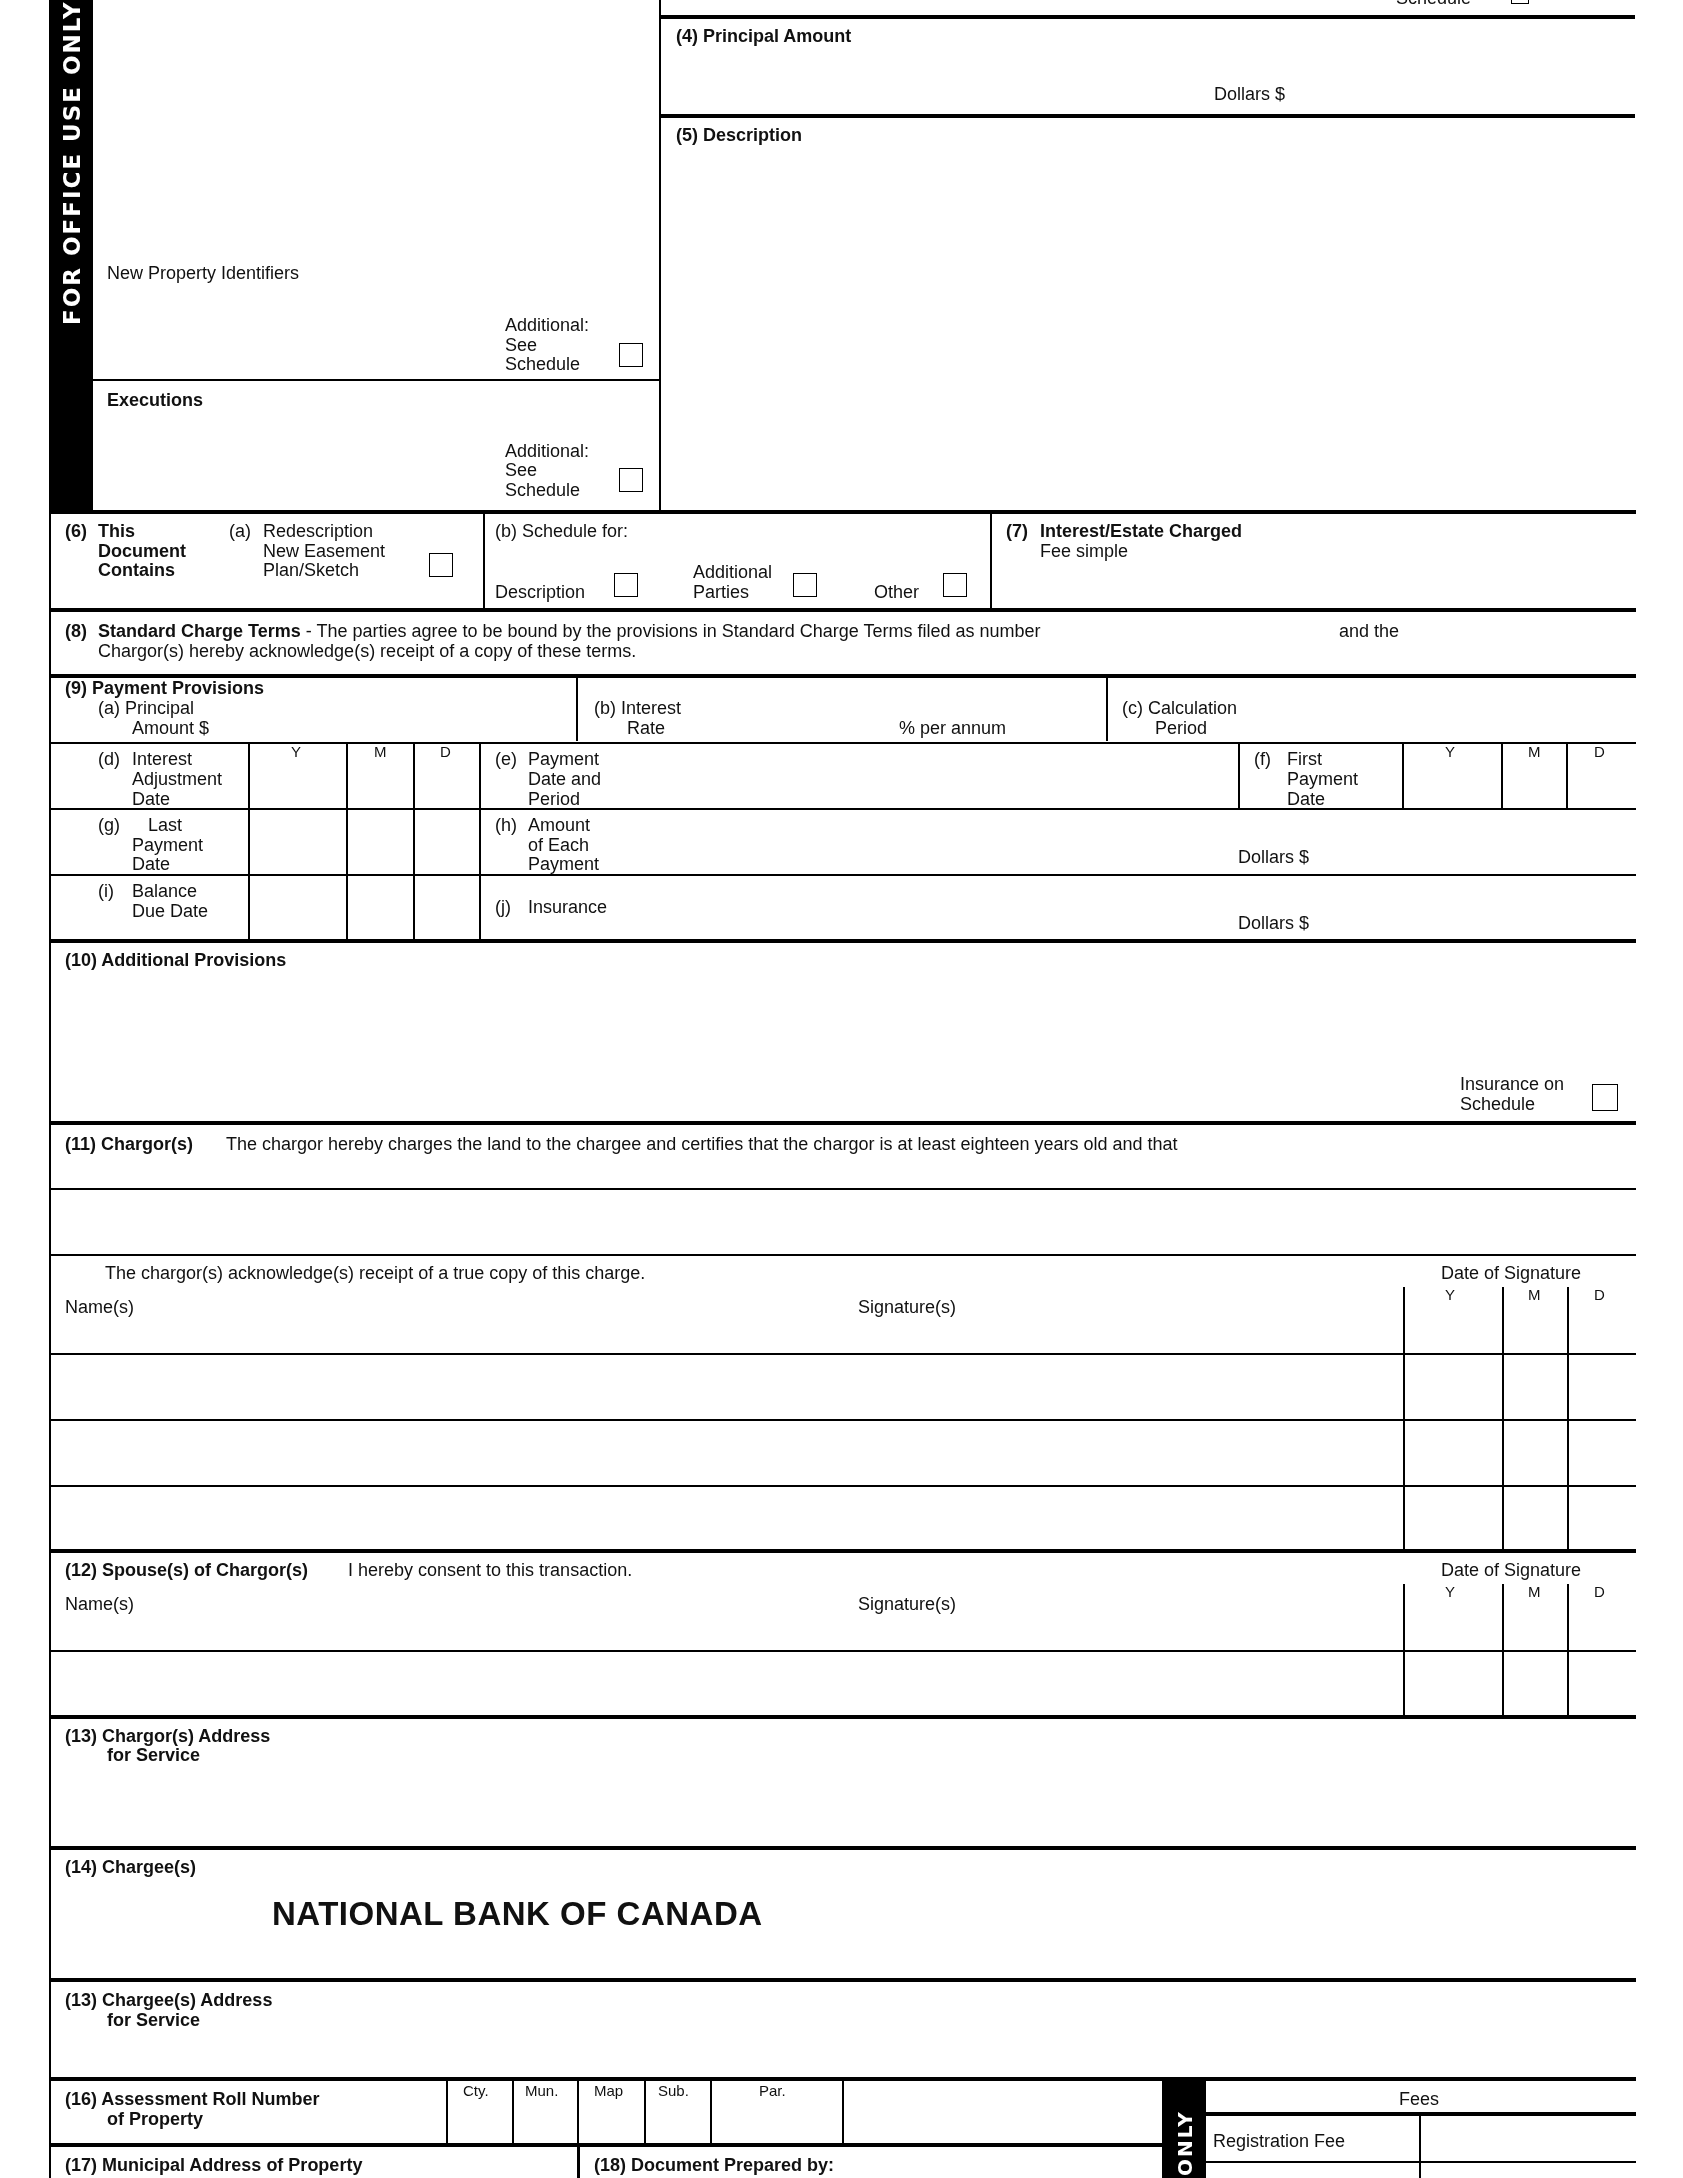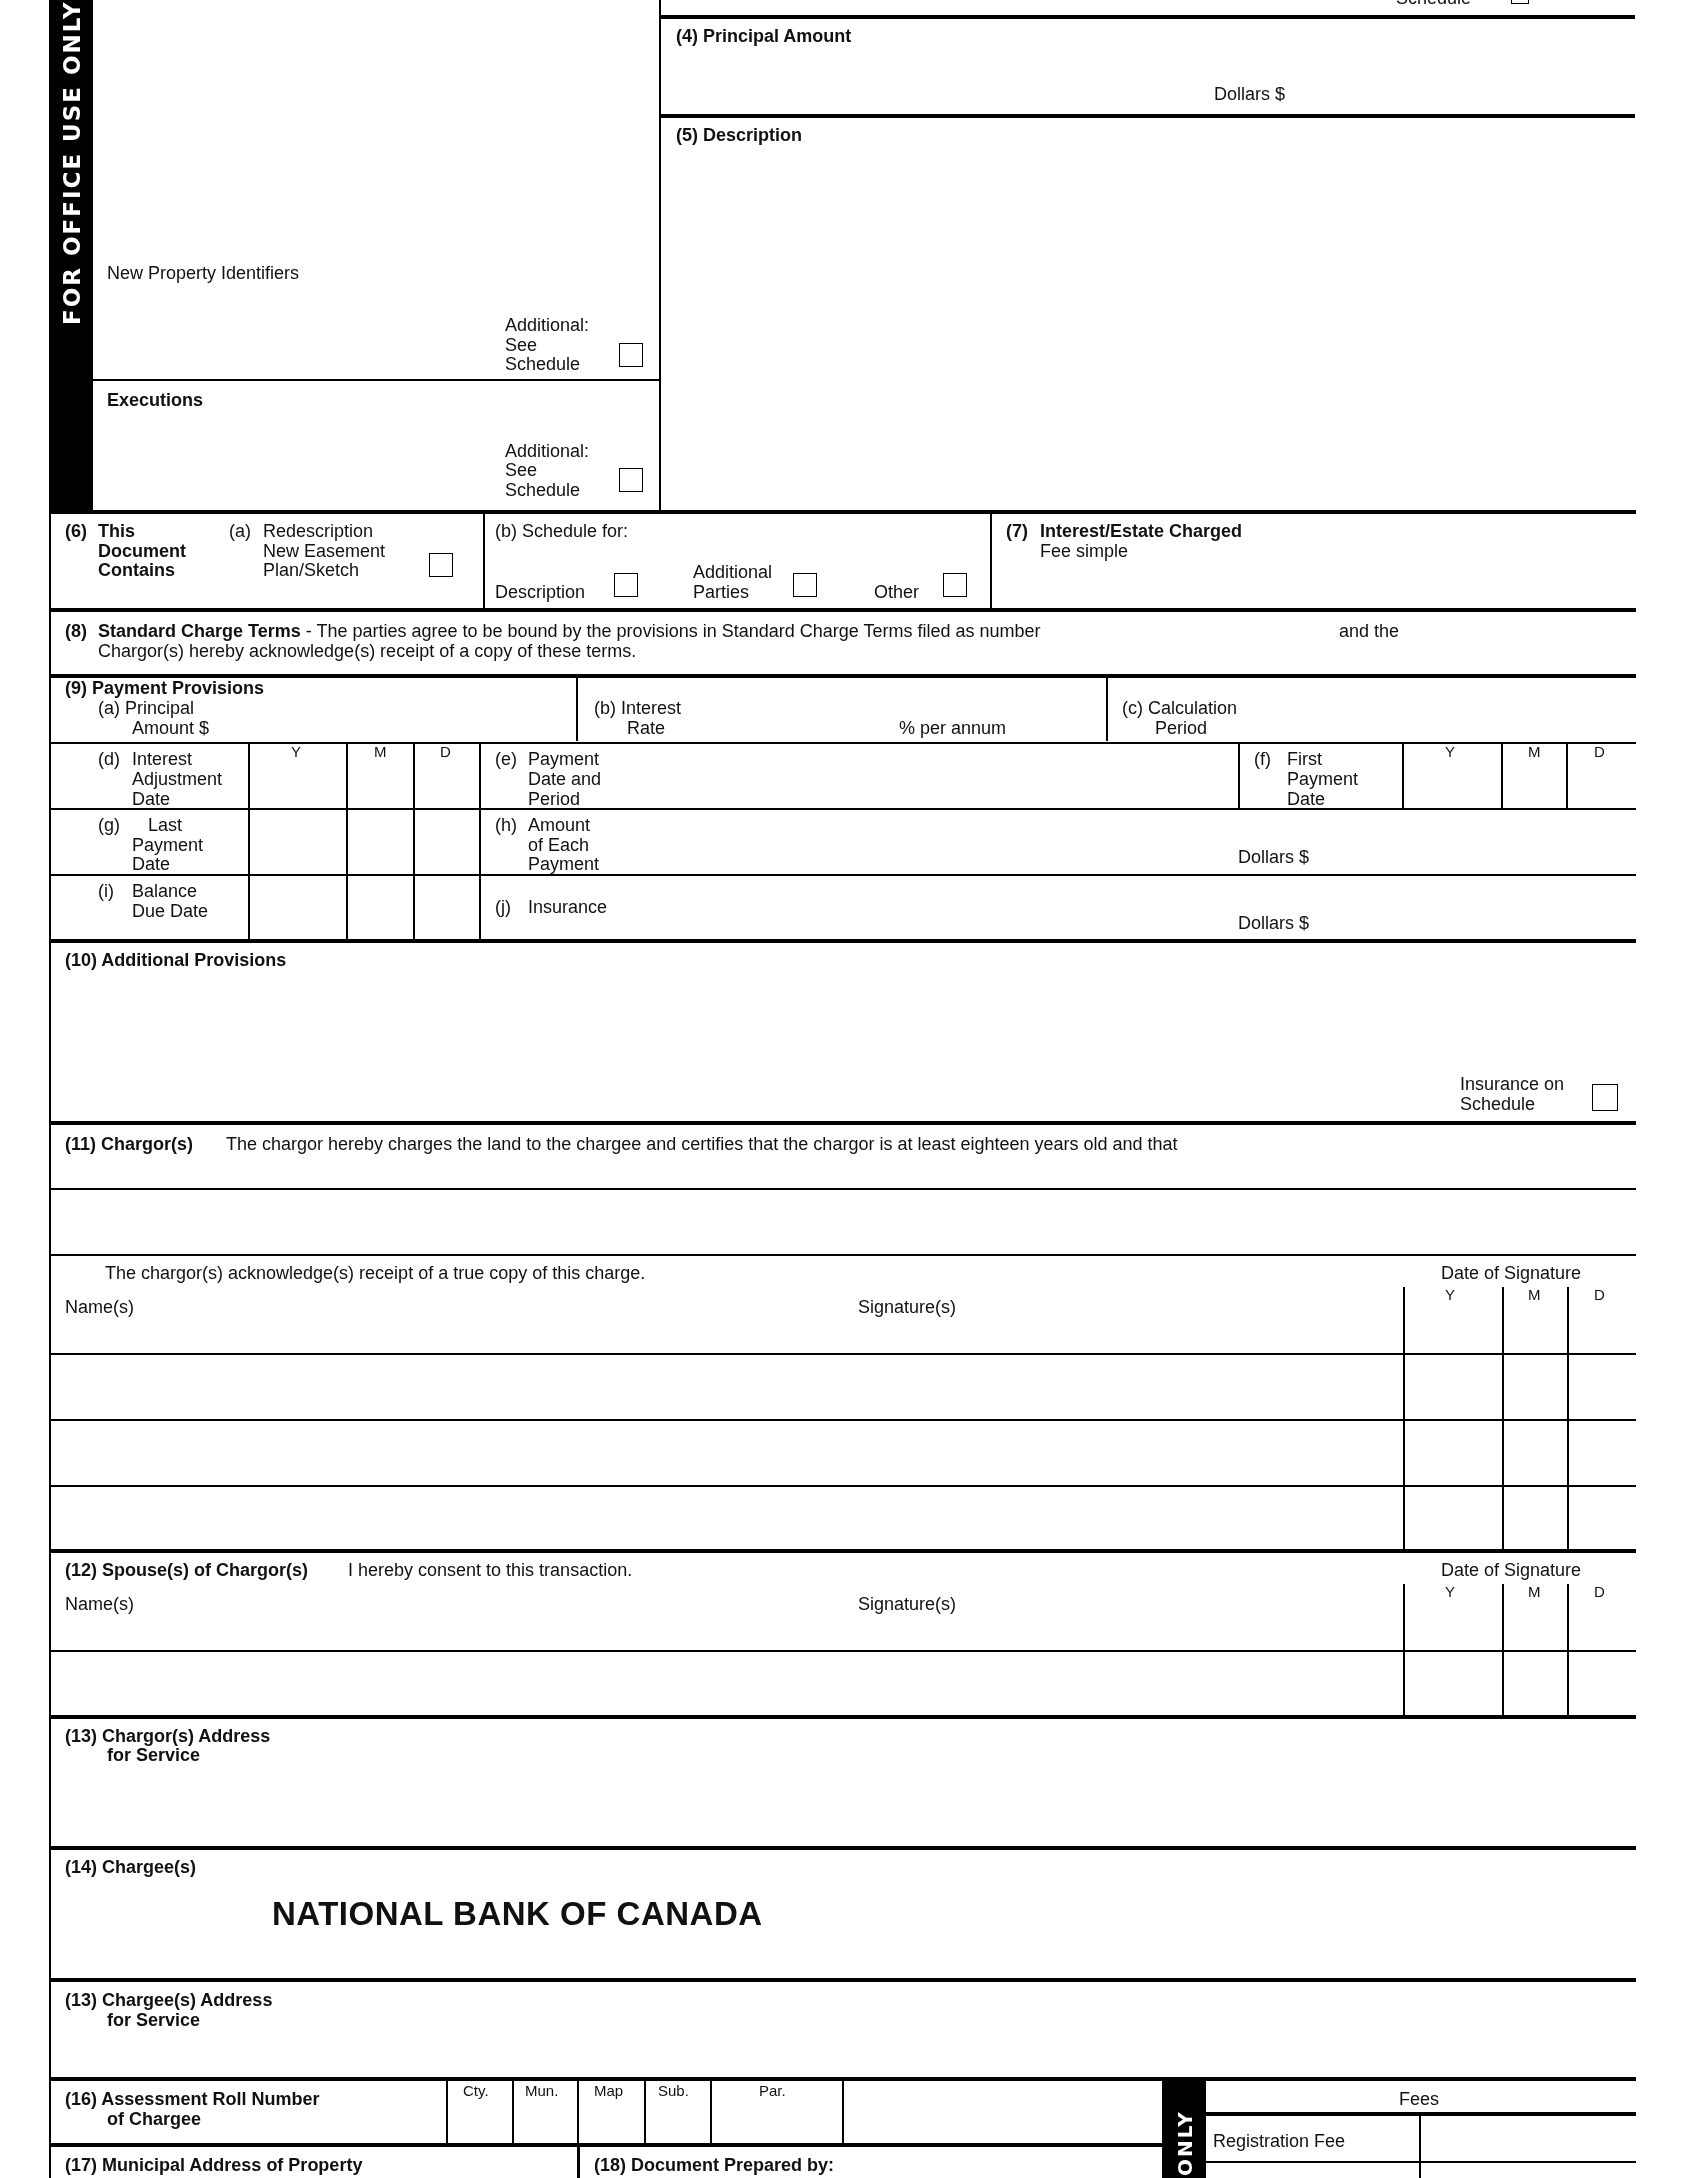--- a/index.html
+++ b/index.html
@@ -256,21 +256,21 @@
 <div class="t b" style="left:65px; top:1857px;">(14)  Chargee(s)</div>
 <div class="t big" style="left:272px; top:1896px;">NATIONAL BANK OF CANADA</div>
 
 <div class="hl" style="left:49px; top:1978px; width:1587px; height:4px;"></div>
 <div class="t b" style="left:65px; top:1990px;">(13)  Chargee(s) Address</div>
 <div class="t b" style="left:107px; top:2010px;">for Service</div>
 <div class="field" style="left:257px; top:1985px; width:1366px; height:91px;"></div>
 
 <div class="hl" style="left:49px; top:2077px; width:1587px; height:4px;"></div>
 <div class="t b" style="left:65px; top:2089px;">(16)  Assessment Roll Number</div>
-<div class="t b" style="left:107px; top:2109px;">of Chargee</div>
+<div class="t b" style="left:107px; top:2109px;">of Property</div>
 
 <div class="vl" style="left:446px; top:2079px; width:1.5px; height:65px;"></div>
 <div class="vl" style="left:512px; top:2079px; width:1.5px; height:65px;"></div>
 <div class="vl" style="left:577px; top:2079px; width:1.5px; height:65px;"></div>
 <div class="vl" style="left:644px; top:2079px; width:1.5px; height:65px;"></div>
 <div class="vl" style="left:710px; top:2079px; width:1.5px; height:65px;"></div>
 <div class="vl" style="left:842px; top:2079px; width:1.5px; height:65px;"></div>
 
 <div class="t" style="left:463px; top:2081px; font-size:15px;">Cty.</div>
 <div class="t" style="left:525px; top:2081px; font-size:15px;">Mun.</div>

